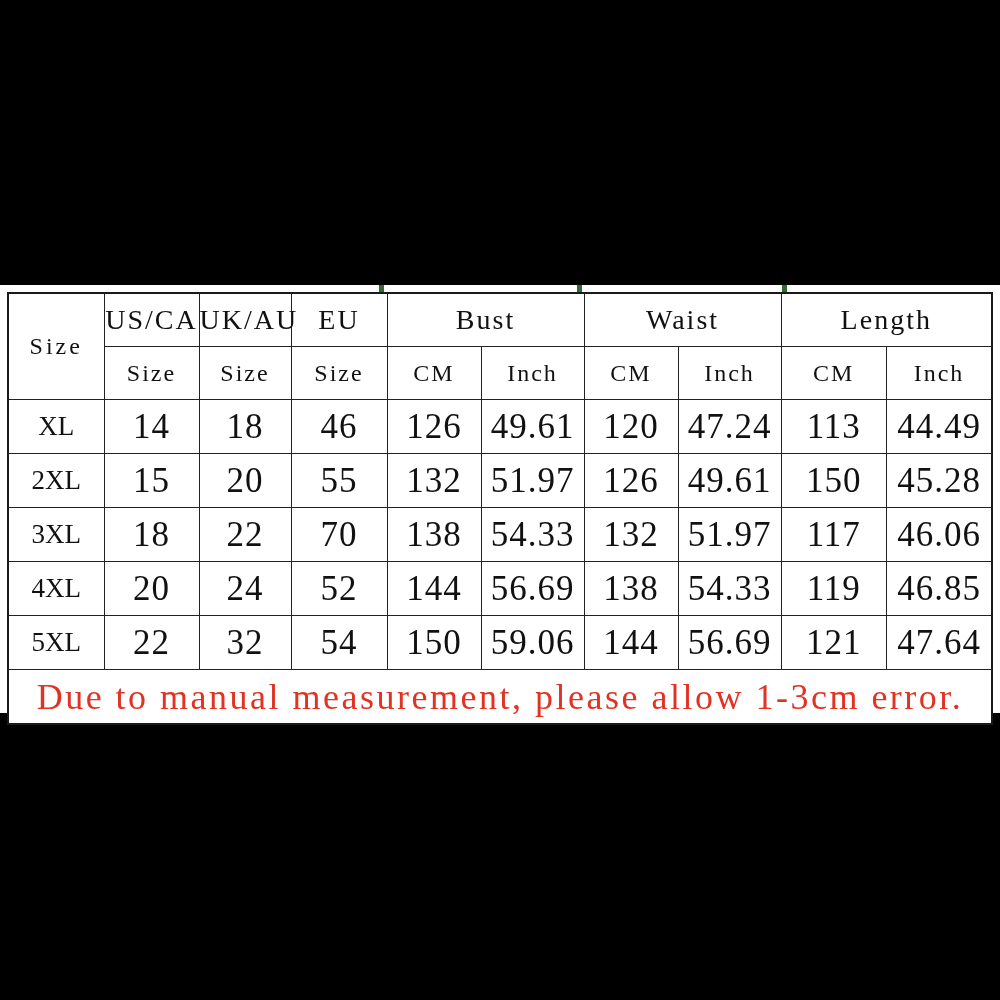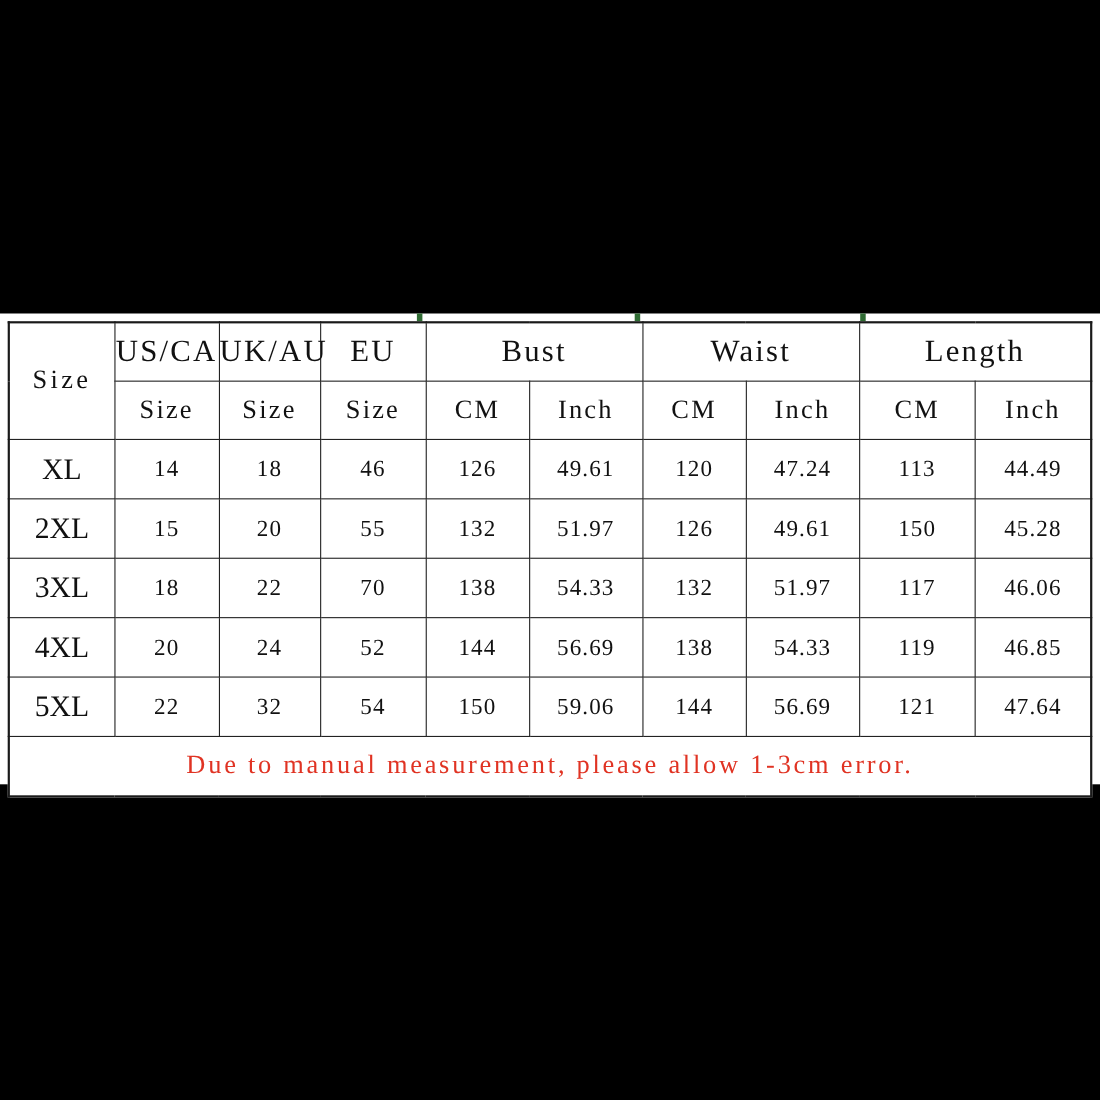--- a/index.html
+++ b/index.html
@@ -71,38 +71,38 @@
     height: 52px;
   }
   .h-size {
     font-family: "Liberation Serif", serif;
     font-size: 24px;
     letter-spacing: 3px;
   }
 
   .cell {
     font-family: "Liberation Serif", serif;
-    font-size: 21px;
+    font-size: 35px;
     height: 53px;
     letter-spacing: 1px;
   }
   .cell-size {
     font-family: "Liberation Serif", serif;
     font-size: 27px;
     letter-spacing: 0px;
   }
 
   .note-cell {
     height: 53px;
     border-top: 1px solid #222222;
   }
   .note-text {
     color: #e03323;
     font-family: "Liberation Serif", serif;
-    font-size: 24px;
+    font-size: 36px;
     letter-spacing: 2.5px;
     white-space: nowrap;
   }
 
   
   .green-tick {
     position: absolute;
     width: 5px;
     height: 9px;
     background: #2f6b33;

